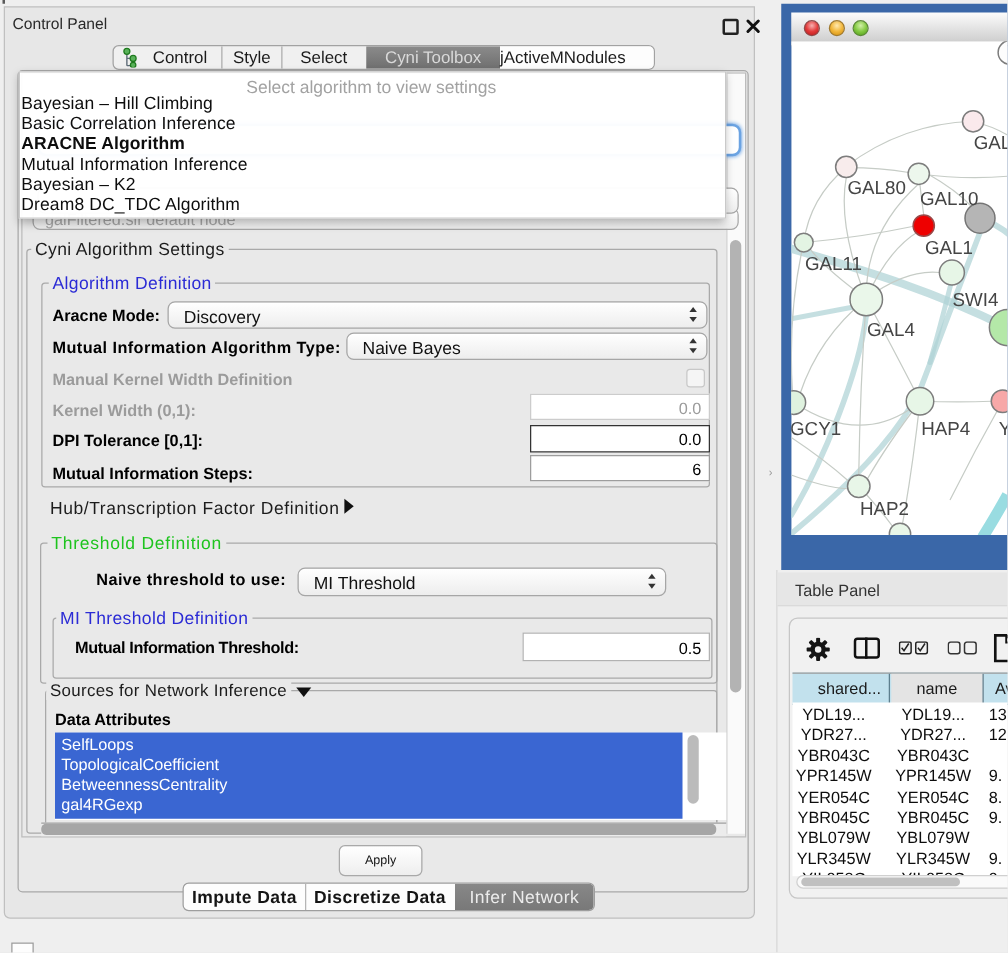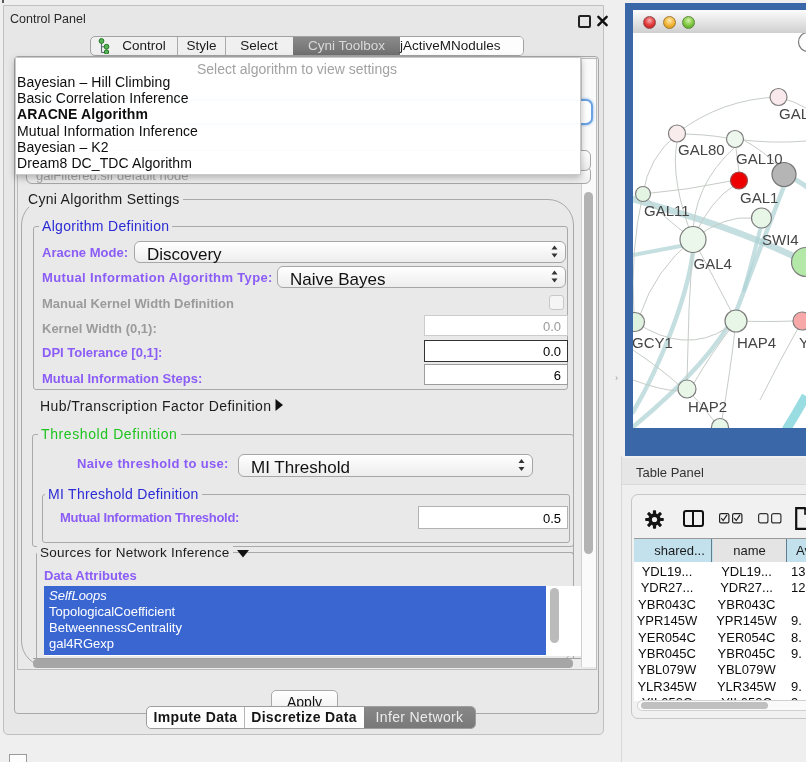--- a/index.html
+++ b/index.html
@@ -1,27 +1,27 @@
 <!DOCTYPE html>
 <html><head><meta charset="utf-8">
 <style>
   html,body{margin:0;padding:0;}
   body{width:806px;height:762px;position:relative;overflow:hidden;
        background:#efefef;font-family:"Liberation Sans",sans-serif;
        -webkit-font-smoothing:antialiased;}
   .abs{position:absolute;}
-  .b13{font-weight:bold;font-size:13px;color:#8b5cf6;}
+  .b13{font-weight:bold;font-size:13px;color:#000000;}
   .r13{font-weight:normal;font-size:13px;color:#1c1c1c;}
   .gray{color:#9b9b9b;}
   .group{position:absolute;border:1px solid #a9a9a9;border-radius:3px;}
   .gtitle{position:absolute;top:-8px;left:5px;background:#e9e9e9;padding:0 3px;font-size:14px;letter-spacing:0.3px;line-height:15px;white-space:nowrap;}
   .combo{position:absolute;border:1px solid #a6a6a6;border-radius:6px;
          background:linear-gradient(#ffffff,#ededed);
          box-shadow:inset 0 1px 0 #fff;}
-  .combo .ct{position:absolute;left:12px;top:3px;font-size:17px;color:#111;}
+  .combo .ct{position:absolute;left:12px;top:3px;font-size:14px;color:#111;}
   .combo .arr{position:absolute;right:5px;top:2px;width:11px;}
   .tfield{position:absolute;background:#fff;font-size:13px;}
   .tfield span{position:absolute;right:6px;top:3px;}
 </style></head>
 <body>
 
 <div class="abs" style="left:2px;top:0;width:2px;height:3px;background:#5a5a5a;"></div>
 
 <div class="abs" style="left:3px;top:5px;width:599px;height:728px;background:#e7e7e7;
      border:1px solid #c0c0c0;border-radius:0 0 5px 5px;"></div>
@@ -54,21 +54,21 @@
 
 <div class="abs" style="left:17px;top:58px;width:578px;height:610px;border:1px solid #bcbcbc;background:#e9e9e9;"></div>
 
 <div class="abs" style="left:581px;top:59px;width:14px;height:608px;background:#fafafa;border-left:1px solid #d0d0d0;"></div>
 <div class="abs" style="left:584px;top:192px;width:9px;height:362px;background:#b3b3b3;border-radius:5px;"></div>
 
 <div class="combo" style="left:26px;top:166px;width:563px;height:16px;">
     <span style="position:absolute;left:9px;top:1px;font-size:13px;color:#a8a8a8;">galFiltered.sif default node</span>
   </div>
 
-<div class="group" style="left:21px;top:199px;width:551px;height:466px;border-radius:26px;">
+<div class="group" style="left:21px;top:199px;width:551px;height:466px;">
   <span class="gtitle" style="color:#1c1c1c;left:3px;">Cyni Algorithm Settings</span>
 </div>
 
 <div class="group" style="left:33px;top:226px;width:533px;height:162px;">
   <span class="gtitle" style="color:#2b2bd5;">Algorithm Definition</span>
 </div>
 
 <div class="abs b13" style="left:42px;top:245px;">Aracne Mode:</div>
 <div class="combo" style="left:134px;top:241px;width:430px;height:20px;">
   <span class="ct">Discovery</span>
@@ -135,32 +135,32 @@
   <span class="gtitle" style="color:#1c1c1c;left:0px;font-size:13.5px;letter-spacing:0.25px;">Sources for Network Inference</span>
 </div>
 <svg class="abs" style="left:236px;top:548px;" width="14" height="11" viewBox="0 0 14 11">
     <path d="M1 2 L13 2 L7 9.5 Z" fill="#111"></path>
   </svg>
 
 <div class="abs b13" style="left:44px;top:568px;">Data Attributes</div>
 
 <div class="abs" style="left:44px;top:586px;width:537px;height:70px;background:#ffffff;"></div>
 <div class="abs" style="left:44px;top:586px;width:502px;height:69px;background:#3a66d2;color:#fff;font-size:13px;">
-  <div style="padding:2px 0 0 5px;height:14px;font-style:italic;">SelfLoops</div>
+  <div style="padding:2px 0 0 5px;height:14px;">SelfLoops</div>
   <div style="padding:2px 0 0 5px;height:14px;">TopologicalCoefficient</div>
   <div style="padding:2px 0 0 5px;height:14px;">BetweennessCentrality</div>
   <div style="padding:2px 0 0 5px;height:14px;">gal4RGexp</div>
 </div>
 <div class="abs" style="left:550px;top:588px;width:9px;height:55px;background:#bbbbbb;border-radius:4.5px;"></div>
 
 <div class="abs" style="left:33px;top:658px;width:548px;height:10px;background:#ececec;border-top:1px solid #a0a0a0;"></div>
 <div class="abs" style="left:33px;top:659px;width:540px;height:8.5px;background:#a6a6a6;border-radius:4px;"></div>
 
-<div class="abs" style="left:271px;top:690px;width:65px;height:23px;border:1px solid #a9a9a9;border-radius:5px;
-     background:linear-gradient(#ffffff,#eeeeee);text-align:center;line-height:23px;font-size:14px;color:#111;">Apply</div>
+<div class="abs" style="left:271px;top:676px;width:65px;height:23px;border:1px solid #a9a9a9;border-radius:5px;
+     background:linear-gradient(#ffffff,#eeeeee);text-align:center;line-height:23px;font-size:10px;color:#111;">Apply</div>
 
 <div class="abs" style="left:146px;top:706px;width:328px;height:21px;border:1px solid #9e9e9e;border-radius:5px;
      overflow:hidden;font-size:14px;font-weight:bold;color:#151515;background:#fdfdfd;letter-spacing:0.35px;">
   <div class="abs" style="left:0;top:0;width:97px;height:21px;border-right:1px solid #b5b5b5;text-align:center;line-height:21px;">Impute Data</div>
   <div class="abs" style="left:97px;top:0;width:120px;height:21px;text-align:center;line-height:21px;">Discretize Data</div>
   <div class="abs" style="left:217px;top:0;width:111px;height:32px;background:linear-gradient(#888,#707070);color:#ececec;text-align:center;line-height:21px;font-weight:normal;">Infer Network</div>
 </div>
 
 <div class="abs" style="left:30px;top:99px;width:559px;height:22px;background:#fff;border:2.5px solid #6ba3e2;border-radius:7px;box-shadow:0 0 3px #7fb0e8;"></div>
 <div class="abs" style="left:30px;top:150px;width:559px;height:19px;background:linear-gradient(#ffffff,#ededed);border:1px solid #a6a6a6;border-radius:6px;"></div>

